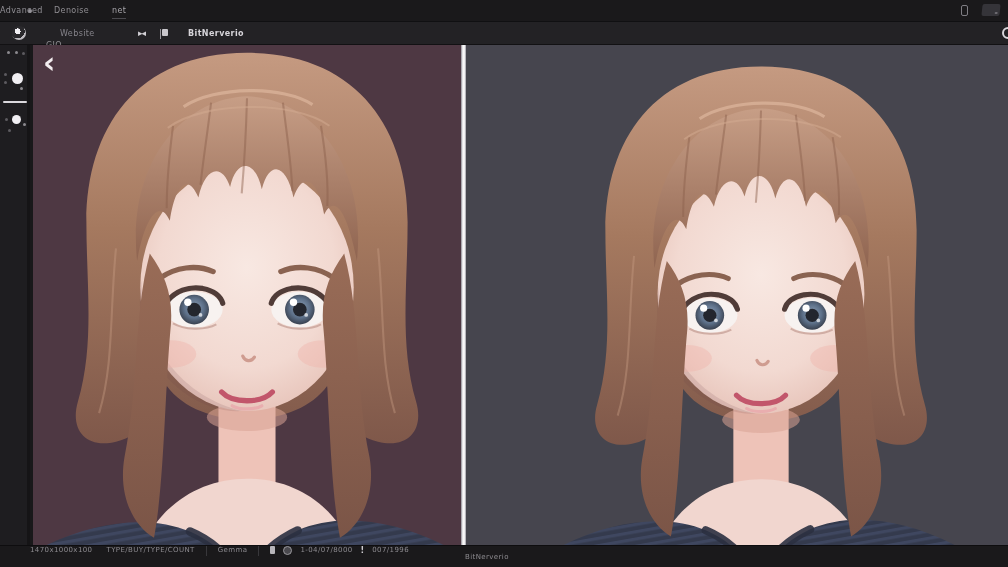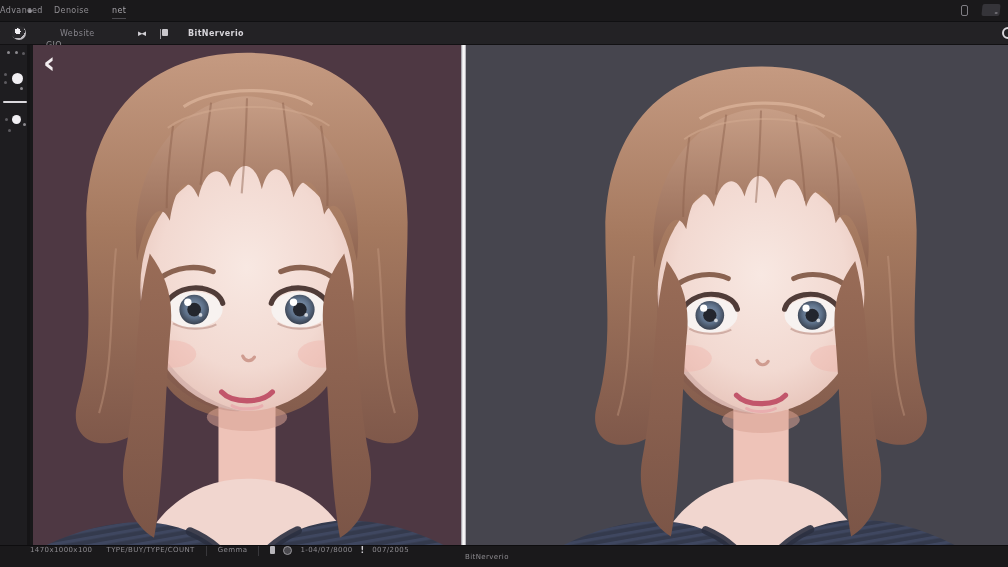--- a/index.html
+++ b/index.html
@@ -219,17 +219,17 @@
     <span class="sb-label">1470x1000x100</span>
     <span class="sb-gap"></span>
     <span class="sb-label">TYPE/BUY/TYPE/COUNT</span>
     <span class="sb-sep"></span>
     <span class="sb-label">Gemma</span>
     <span class="sb-sep"></span>
     <span class="st-pin"></span>
     <span class="st-circ"></span>
     <span class="sb-label">1-04/07/8000</span>
     <span class="st-alert">!</span>
-    <span class="sb-label">007/2005</span>
+    <span class="sb-label">007/1996</span>
     <span class="sb-label sb-right-label">BitNerverio</span>
   </div>
 
 </div>
 
 </body></html>

